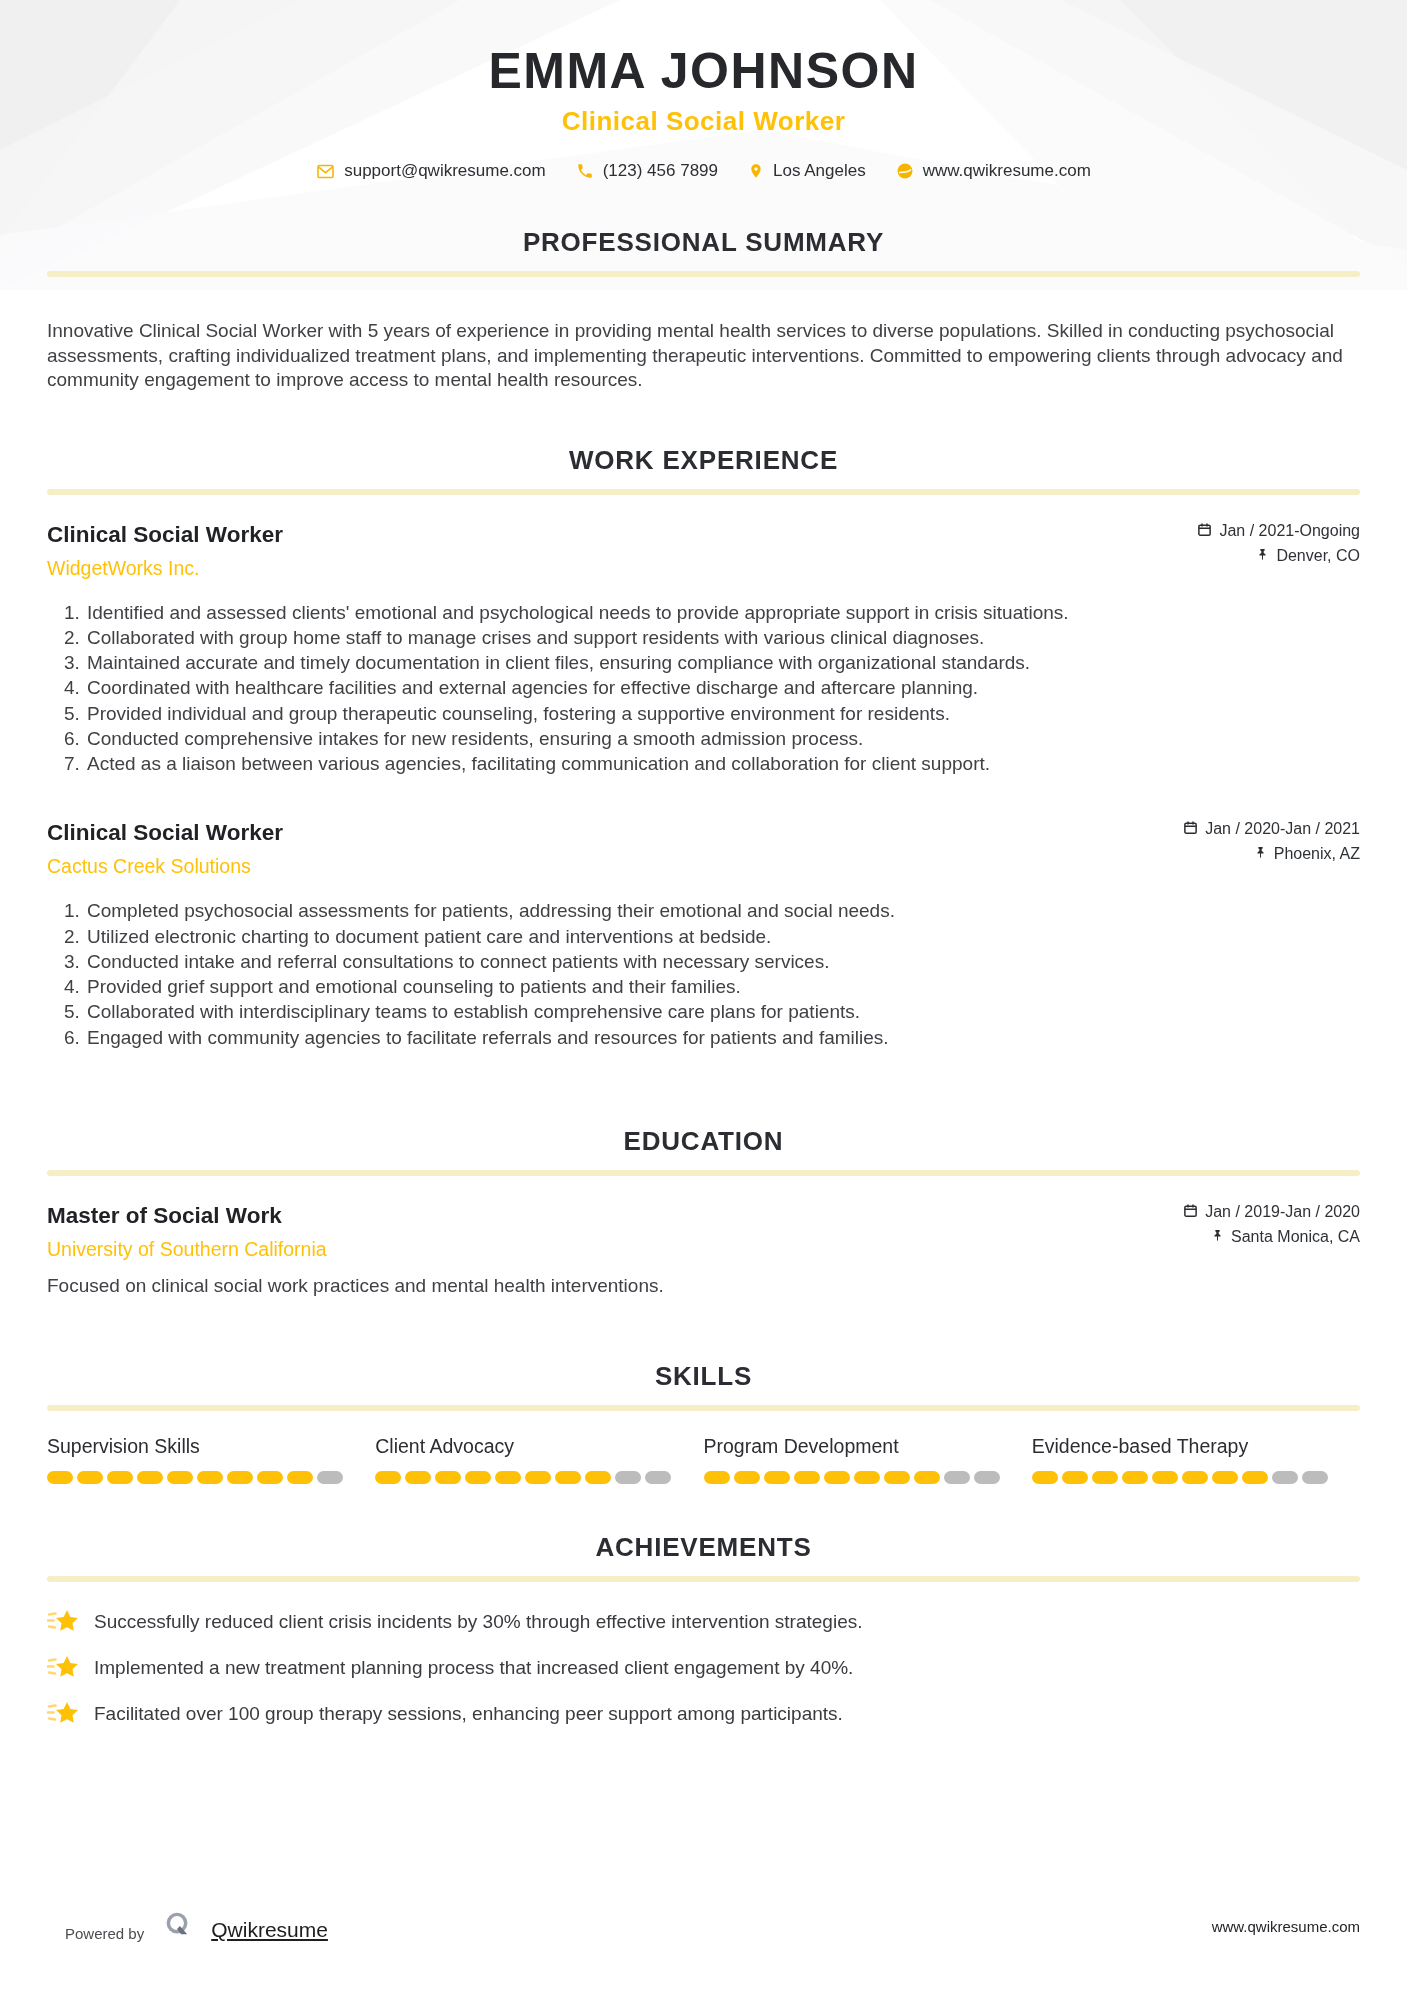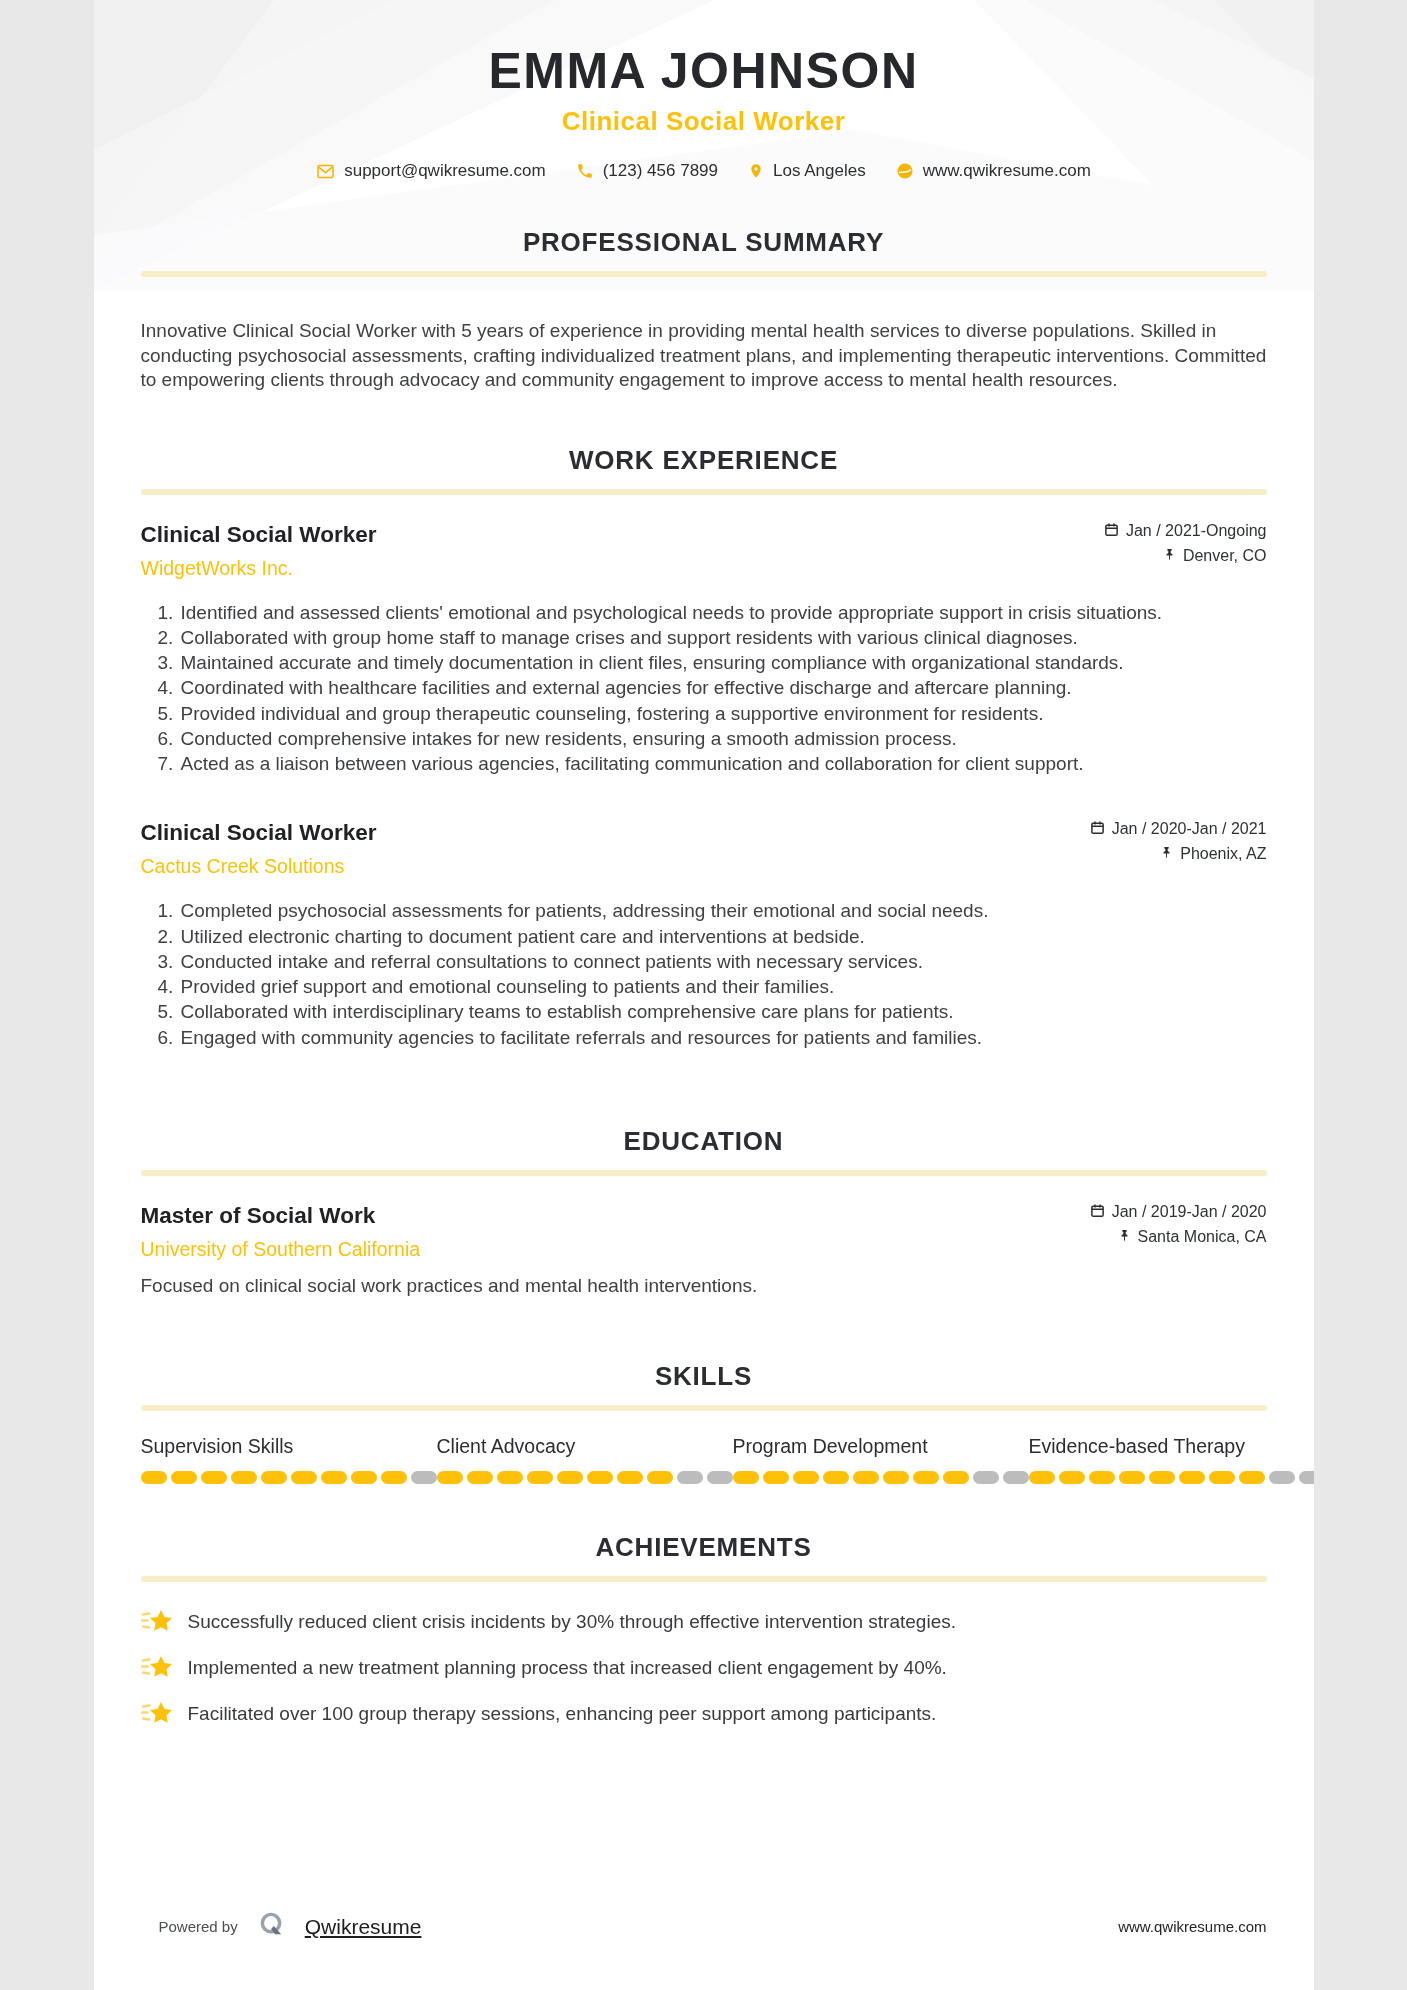--- a/index.html
+++ b/index.html
@@ -1,19 +1,19 @@
 <!DOCTYPE html>
 <html><head>
 <meta charset="utf-8">
 <style>
   * { box-sizing: border-box; margin: 0; padding: 0; }
   body { background: #e8e8e8; font-family: "Liberation Sans", sans-serif; }
   .page {
     position: relative;
-    width: 1220px; height: 1990px;
+    width: 1407px; height: 1990px;
     margin: 0 auto;
     background: #ffffff;
     overflow: hidden;
     color: #3f4145;
   }
   .header-bg { position: absolute; top: 0; left: 0; width: 1407px; height: 290px; pointer-events: none; }
   .content { position: relative; padding: 0 47px; }
 
   
   .header { text-align: center; padding-top: 44px; position: relative; }
@@ -55,21 +55,21 @@
 
   
   .ach-list { margin-top: 26px; }
   .ach-item { display: flex; align-items: center; gap: 15px; margin-bottom: 18px; }
   .ach-item:last-child { margin-bottom: 0; }
   .ach-icon svg { display: block; }
   .ach-text { font-size: 19px; color: #393b3f; }
 
   
   .footer { position: absolute; bottom: 48px; left: 0; width: 100%; padding: 0 47px 0 65px; display: flex; justify-content: space-between; align-items: center; }
-  .footer-left { display: flex; align-items: center; gap: 20px; }
+  .footer-left { display: flex; align-items: flex-end; gap: 20px; }
   .powered-by { font-size: 15px; color: #4a4d52; }
   .brand-link { font-size: 21px; font-weight: 400; color: #1d1e20; text-decoration: underline; cursor: pointer; }
   .footer-site { font-size: 15px; font-weight: 500; color: #232428; }
 </style>
 </head>
 <body>
 
 <div class="page">
 
   <svg class="header-bg" viewBox="0 0 1407 290" xmlns="http://www.w3.org/2000/svg">

